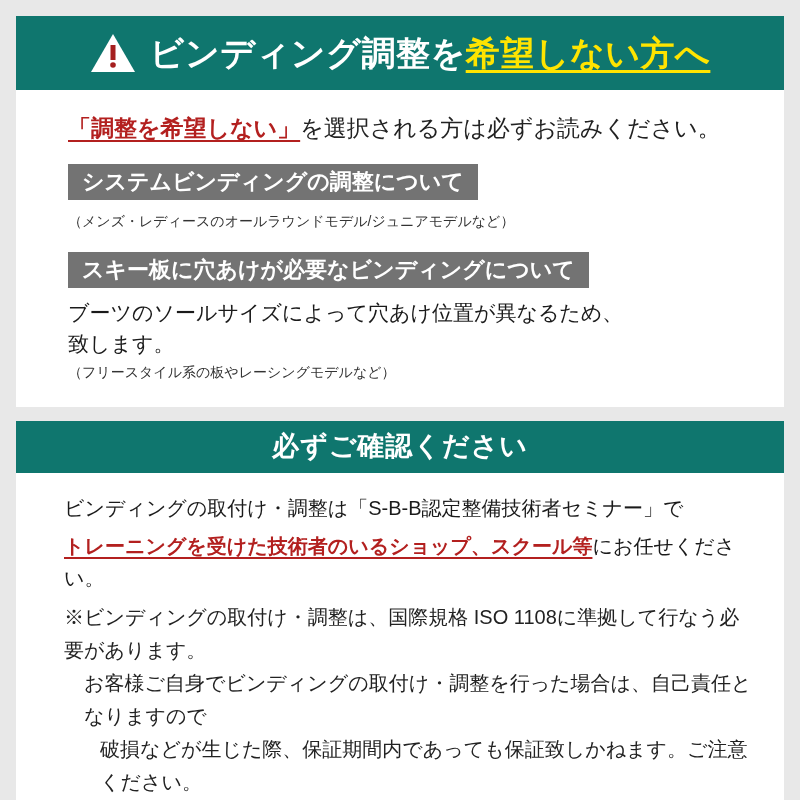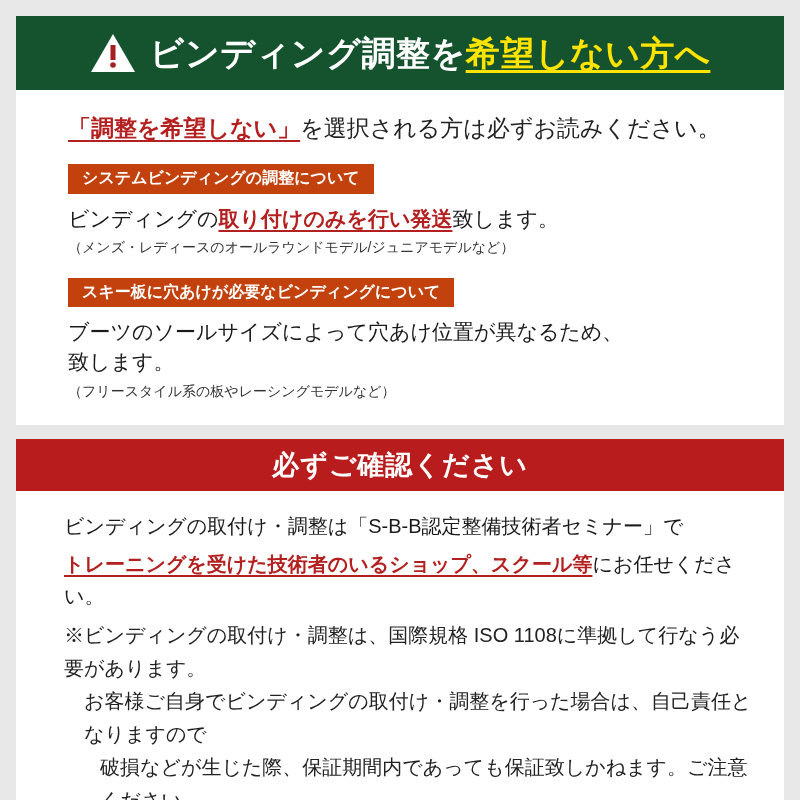--- a/index.html
+++ b/index.html
@@ -27,21 +27,21 @@
   
   .card {
     background: #ffffff;
     box-sizing: border-box;
   }
   .card-top {
     flex: 0 0 auto;
   }
 
   .banner-red {
-    background: #14532d;
+    background: #0f766e;
     height: 74px;
     display: flex;
     align-items: center;
     justify-content: center;
     gap: 14px;
     padding: 0 10px;
   }
   .warn-icon {
     width: 46px;
     height: 42px;
@@ -78,23 +78,23 @@
   .lead .u-red {
     color: #b3201f;
     text-decoration: underline;
     text-decoration-thickness: 2px;
     text-underline-offset: 4px;
     font-weight: bold;
   }
 
   .subhead {
     display: inline-block;
-    background: #c2410c;
+    background: #737373;
     color: #ffffff;
-    font-size: 16px;
+    font-size: 22px;
     font-weight: bold;
     padding: 5px 14px 6px 14px;
     margin: 4px 0 10px 26px;
     line-height: 1.15;
   }
 
   .para {
     font-size: 21px;
     color: #1a1a1a;
     margin: 0 0 4px 26px;
@@ -112,21 +112,21 @@
     color: #333;
     margin: 2px 0 16px 26px;
     line-height: 1.4;
   }
   .para-tight {
     margin-bottom: 0;
   }
 
   
   .banner-gray {
-    background: #b91c1c;
+    background: #0f766e;
     height: 52px;
     display: flex;
     align-items: center;
     justify-content: center;
   }
   .banner-gray-title {
     color: #ffffff;
     font-size: 27px;
     font-weight: bold;
     letter-spacing: 1px;
@@ -175,21 +175,20 @@
       </span>
       <span class="banner-title"><span>ビンディング調整を</span><span class="hl">希望しない方へ</span></span>
     </div>
 
     <div class="card-body">
 
       <p class="lead"><span class="u-red">「調整を希望しない」</span><span>を選択される方は必ずお読みください。</span></p>
 
       <div class="subhead">システムビンディングの調整について</div>
 
-      <p class="para"><span>ビンディングの</span><span class="u-red">取り付けのみを行い発送</span><span>致します。</span></p>
 
       <p class="note">（メンズ・レディースのオールラウンドモデル/ジュニアモデルなど）</p>
 
       <div class="subhead">スキー板に穴あけが必要なビンディングについて</div>
 
       <p class="para para-tight">ブーツのソールサイズによって穴あけ位置が異なるため、</p>
       <p class="para">致します。</p>
 
       <p class="note" style="margin-bottom:4px">（フリースタイル系の板やレーシングモデルなど）</p>
     </div>

